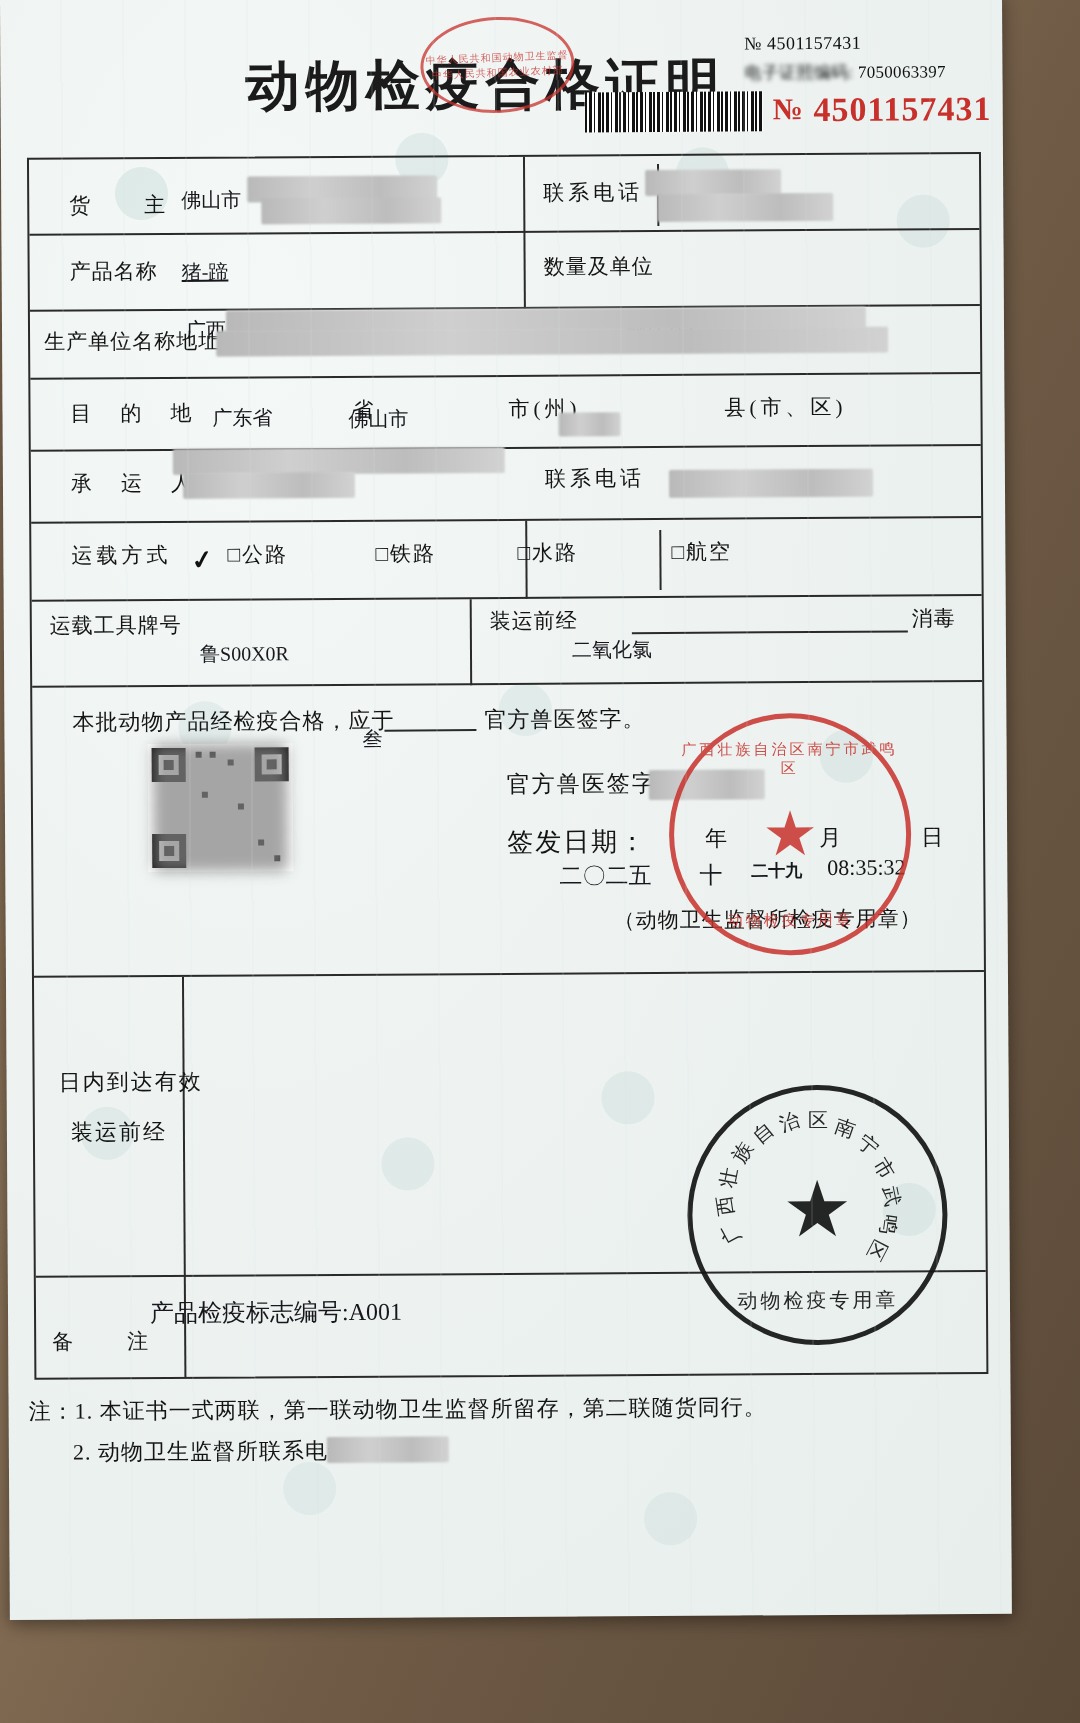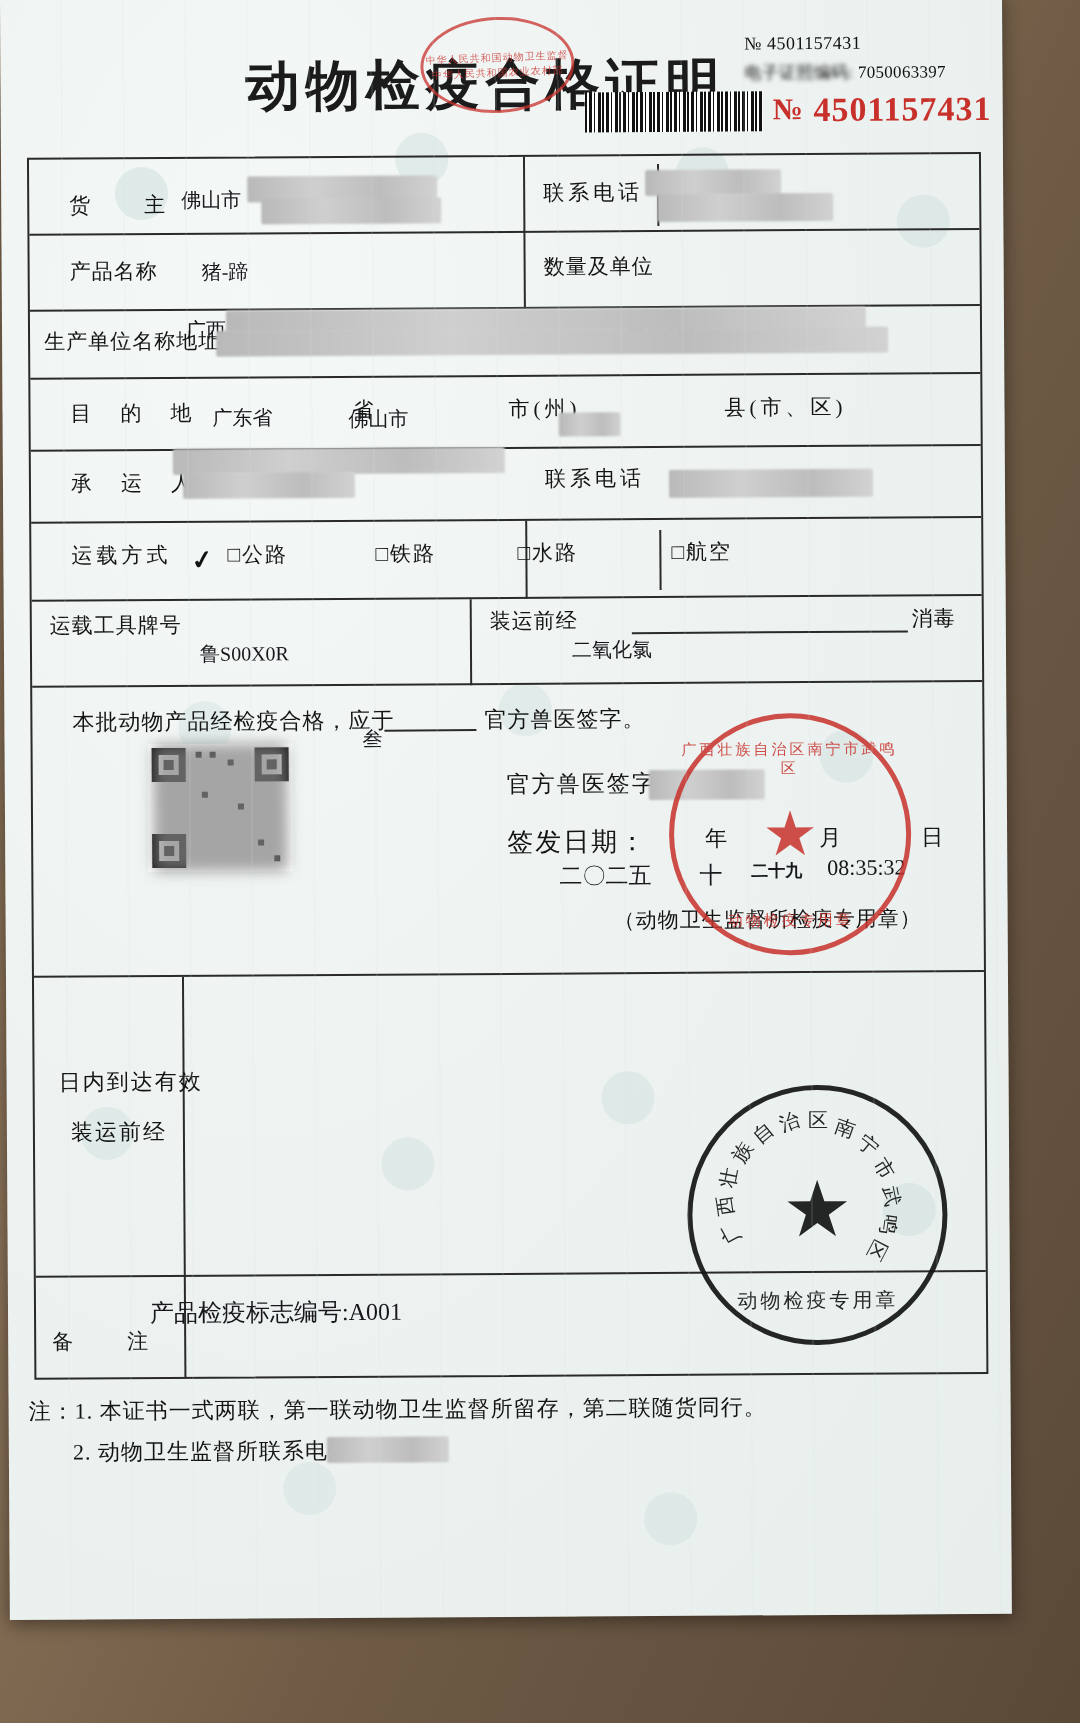--- a/index.html
+++ b/index.html
@@ -253,21 +253,21 @@
     <div class="lbl" style="left:40px; top:24px;margin-top:8px;">货　　主</div>
     <div class="val hand" style="left:152px; top:28px;">佛山市</div>
     <div class="redact" style="left:218px; top:18px; width:190px; height:26px;"></div>
     <div class="redact" style="left:232px; top:40px; width:180px; height:26px;"></div>
 
     <div class="lbl" style="left:514px; top:22px;">联系电话</div>
     <div class="redact" style="left:616px; top:14px; width:136px; height:26px;"></div>
     <div class="redact" style="left:628px; top:38px; width:176px; height:28px;"></div>
 
     <div class="lbl tight" style="left:40px; top:98px;">产品名称</div>
-    <div class="val hand" style="left:172px; top:100px;">猪-蹄</div>
+    <div class="val hand" style="left:152px; top:100px;text-decoration:underline;">猪-蹄</div>
 
     <div class="lbl tight" style="left:514px; top:96px;">数量及单位</div>
     <div class="val hand" style="left:596px; top:116px;margin-top:48px;">捌仟公斤</div>
 
     <div class="lbl tight" style="left:14px; top:168px;">生产单位名称地址</div>
     <div class="val hand" style="left:156px; top:158px;">广西</div>
     <div class="redact" style="left:196px; top:152px; width:640px; height:22px;"></div>
     <div class="redact" style="left:186px; top:172px; width:672px; height:26px;"></div>
 
     <div class="lbl" style="left:40px; top:240px;">目　的　地</div>

